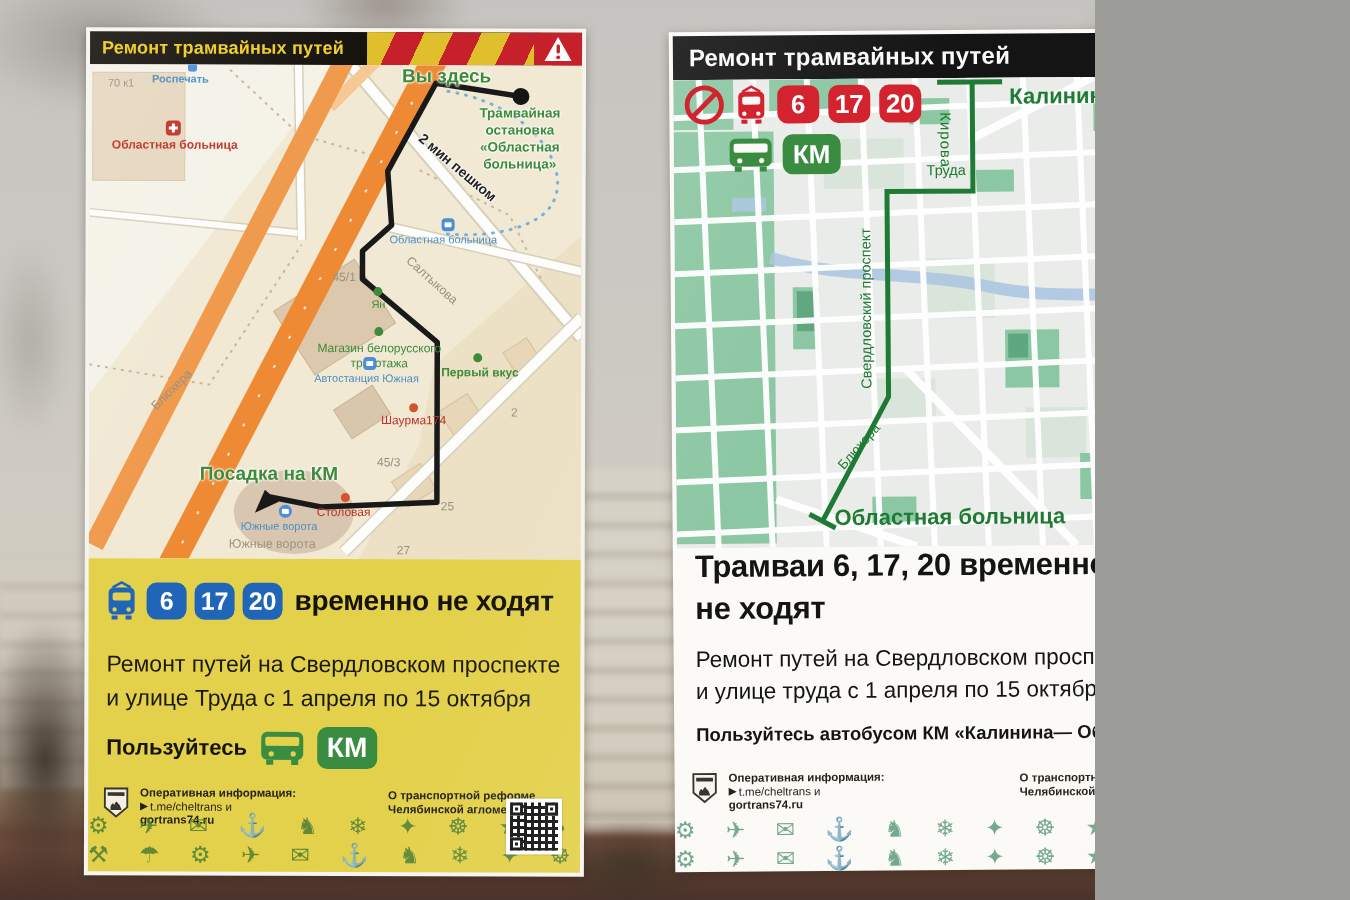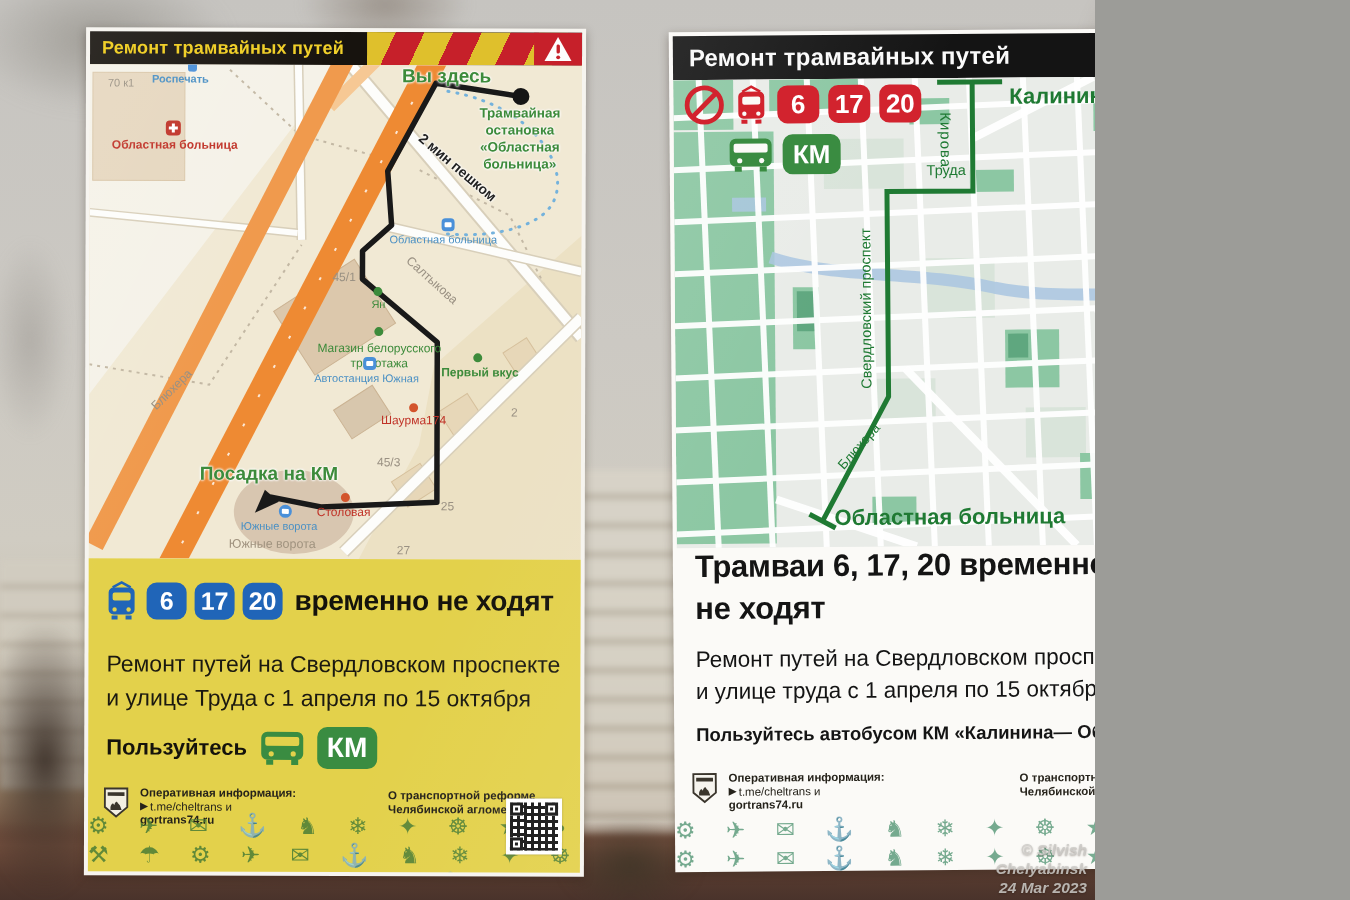--- a/index.html
+++ b/index.html
@@ -409,18 +409,13 @@
     <div class="pattern white" style="height:56px;">⚙ ✈ ✉ ⚓ ♞ ❄ ✦ ☸ ★ ♣ ⚒ ☂  ⚙ ✈ ✉ ⚓ ♞ ❄ ✦ ☸ ★ ♣ ⚒ ☂  ⚙ ✈ ✉ ⚓ ♞ ❄ ✦ ☸ ★ ♣ ⚒ ☂  ⚙ ✈ ✉ ⚓ ♞ ❄ ✦ ☸ ★ ♣ ⚒ ☂  ⚙ ✈ ✉ ⚓ ♞ ❄ ✦ ☸ ★ ♣ ⚒ ☂  ⚙ ✈ ✉ ⚓ ♞ ❄ ✦ ☸ ★ ♣ ⚒ ☂  ⚙ ✈ ✉ ⚓ ♞ ❄ ✦ ☸ ★ ♣ ⚒ ☂  ⚙ ✈ ✉ ⚓ ♞ ❄ ✦ ☸ ★ ♣ ⚒ ☂  ⚙ ✈ ✉ ⚓ ♞ ❄ ✦ ☸ ★ ♣ ⚒ ☂  ⚙ ✈ ✉ ⚓ ♞ ❄ ✦ ☸ ★ ♣ ⚒ ☂  ⚙ ✈ ✉ ⚓ ♞ ❄ ✦ ☸ ★ ♣ ⚒ ☂  ⚙ ✈ ✉ ⚓ ♞ ❄ ✦ ☸ ★ ♣ ⚒ ☂  ⚙ ✈ ✉ ⚓ ♞ ❄ ✦ ☸ ★ ♣ ⚒ ☂  ⚙ ✈ ✉ ⚓ ♞ ❄ ✦ ☸ ★ ♣ ⚒ ☂  </div>
     <div class="qr" style="right:32px;bottom:38px;transform:rotate(45deg);">
       <div class="m">
           <i class="tl"></i>
           <i class="tr"></i>
           <i class="bl"></i>
         </div>
     </div>
   </div>
 
-  <div class="watermark">
-    <div>© Silvish</div>
-    <div>Chelyabinsk</div>
-    <div>24 Mar 2023</div>
-  </div>
 </div>
 
 </body></html>

